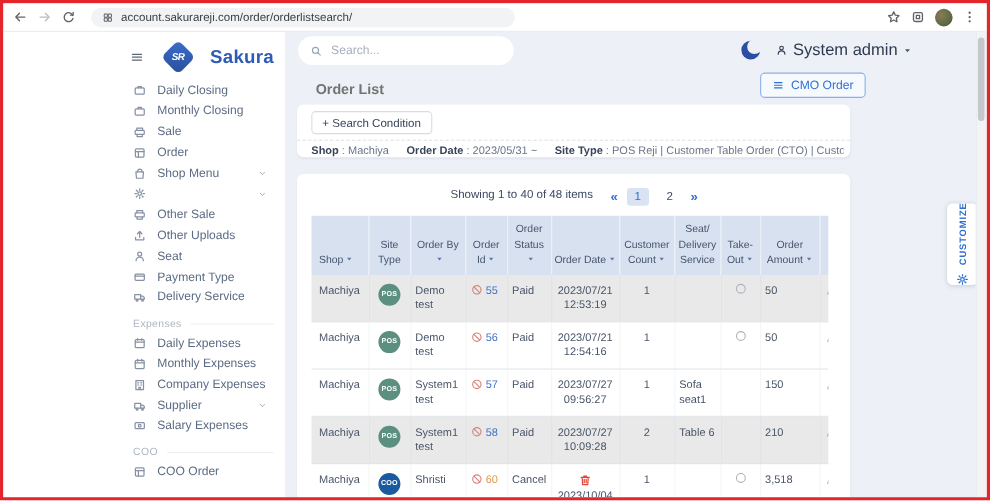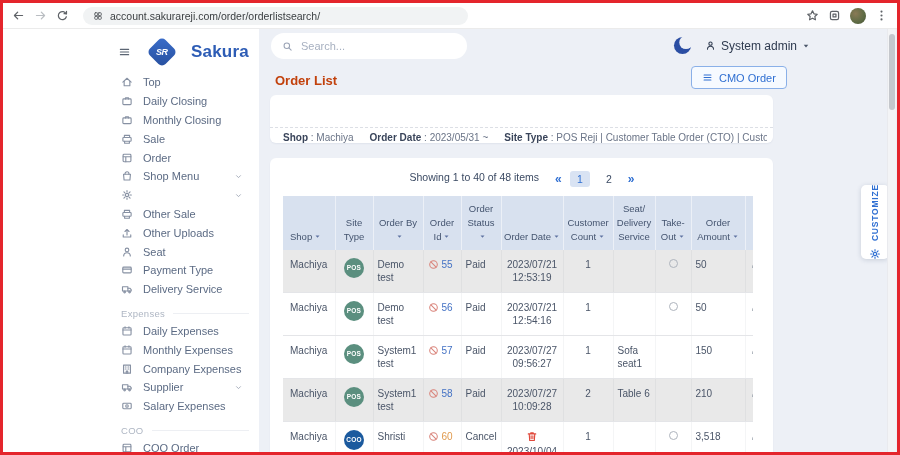--- a/index.html
+++ b/index.html
@@ -31,24 +31,24 @@
   .sec-label{font-size:9.5px;color:#aeb6c3;letter-spacing:0.3px}
   .sec-line{flex:1;height:1px;background:#edeff3}
   
   .main{position:relative;flex:1;overflow:hidden}
   .search{position:absolute;left:12px;top:4px;width:196px;height:26px;border-radius:13px;background:#fff;display:flex;align-items:center;gap:6px;padding:0 11px;box-sizing:border-box}
   .sic{width:11px;height:11px;color:#9aa3b5;flex:none}
   .search input{border:0;outline:0;background:transparent;font:11px "Liberation Sans",sans-serif;color:#3a4457;width:100%}
   .search input::placeholder{color:#a7b0c0}
   .top-right{position:absolute;left:414px;top:7px;display:flex;align-items:center;gap:13px}
   .moon{width:19px;height:19px;cursor:pointer}
-  .admin{display:flex;align-items:center;gap:5px;font-size:12px;color:#2e3a4f;cursor:pointer}
+  .admin{display:flex;align-items:center;gap:5px;font-size:15px;color:#2e3a4f;cursor:pointer}
   .uic{width:11px;height:11px;color:#2e3a4f}
   .caret{width:8px;height:8px;color:#4a5568}
-  .page-title{position:absolute;left:16px;top:44px;font-size:13px;font-weight:bold;color:#c2410c}
+  .page-title{position:absolute;left:28px;top:44px;font-size:13px;font-weight:bold;color:#737373}
   .cmo{position:absolute;left:432px;top:37px;height:23px;padding:0 10px;display:flex;align-items:center;gap:6px;background:#f6faff;border:1px solid #8ab0e8;border-radius:4px;color:var(--accent,#2f6fd2);font:11px "Liberation Sans",sans-serif;cursor:pointer;box-sizing:border-box}
   .cic{width:11px;height:11px}
   .card{position:absolute;background:#fff;border-radius:6px;box-shadow:0 1px 2px rgba(20,40,80,0.06)}
   .filter-card{left:11px;top:66px;width:503px;height:48px}
   .sc-btn{position:absolute;left:13px;top:6px;height:21px;padding:0 9px;background:#fff;border:1px solid #d8dce3;border-radius:4px;font:10.5px "Liberation Sans",sans-serif;color:#3a4457;cursor:pointer}
   .sc-divider{position:absolute;left:0;right:0;top:32px;border-top:1px dashed #dcdfe5}
   .sc-summary{position:absolute;left:13px;top:37px;right:6px;font-size:10px;color:#6a7487;white-space:nowrap;overflow:hidden}
   .f-seg{margin-right:16px}
   .f-seg b{color:#39445a}
   .table-card{left:11px;top:129px;width:503px;height:300px;overflow:hidden}
@@ -149,29 +149,20 @@
           </span>
         <span class="logo-diamond">
             <span class="logo-sr">SR</span>
           </span>
         <span class="logo-text">Sakura</span>
       </div>
       <nav id="side-nav">
           <div class="side-item">
             <span class="si-ic">
               <svg viewBox="0 0 16 16" fill="none" stroke="currentColor" stroke-width="1.5" stroke-linecap="round" stroke-linejoin="round">
-                <path d="M2.5 8.2 8 3l5.5 5.2"></path>
-                <path d="M4.2 7.2V13h7.6V7.2"></path>
-              </svg>
-            </span>
-            <span class="si-tx">Top</span>
-          </div>
-          <div class="side-item">
-            <span class="si-ic">
-              <svg viewBox="0 0 16 16" fill="none" stroke="currentColor" stroke-width="1.5" stroke-linecap="round" stroke-linejoin="round">
                 <rect x="2.5" y="5.2" width="11" height="7.6" rx="1.2"></rect>
                 <path d="M6 5.2V3.6h4v1.6"></path>
               </svg>
             </span>
             <span class="si-tx">Daily Closing</span>
           </div>
           <div class="side-item">
             <span class="si-ic">
               <svg viewBox="0 0 16 16" fill="none" stroke="currentColor" stroke-width="1.5" stroke-linecap="round" stroke-linejoin="round">
                 <rect x="2.5" y="5.2" width="11" height="7.6" rx="1.2"></rect>
@@ -384,20 +375,21 @@
       <button class="cmo">
         <span class="cic">
             <svg viewBox="0 0 16 16" fill="none" stroke="currentColor" stroke-width="1.5" stroke-linecap="round" stroke-linejoin="round">
               <path d="M3 4.5h10M3 8h10M3 11.5h10"></path>
             </svg>
           </span>
         <span>CMO Order</span>
       </button>
 
       <div class="card filter-card">
+        <button class="sc-btn">+ Search Condition</button>
         <div class="sc-divider"></div>
         <div class="sc-summary" id="filter-summary"><span class="f-seg"><b>Shop</b><span> : </span><span>Machiya</span></span><span class="f-seg"><b>Order Date</b><span> : </span><span>2023/05/31 ~</span></span><span class="f-seg"><b>Site Type</b><span> : </span><span>POS Reji | Customer Table Order (CTO) | Customer Online Order (COO)</span></span></div>
       </div>
 
       <div class="card table-card">
         <div class="pg-row">
           <span class="pg-text">Showing 1 to 40 of 48 items</span>
           <div class="pager" id="pager">
               <span class="pg-nav">«</span>
               <span class="pg-page active">1</span>

